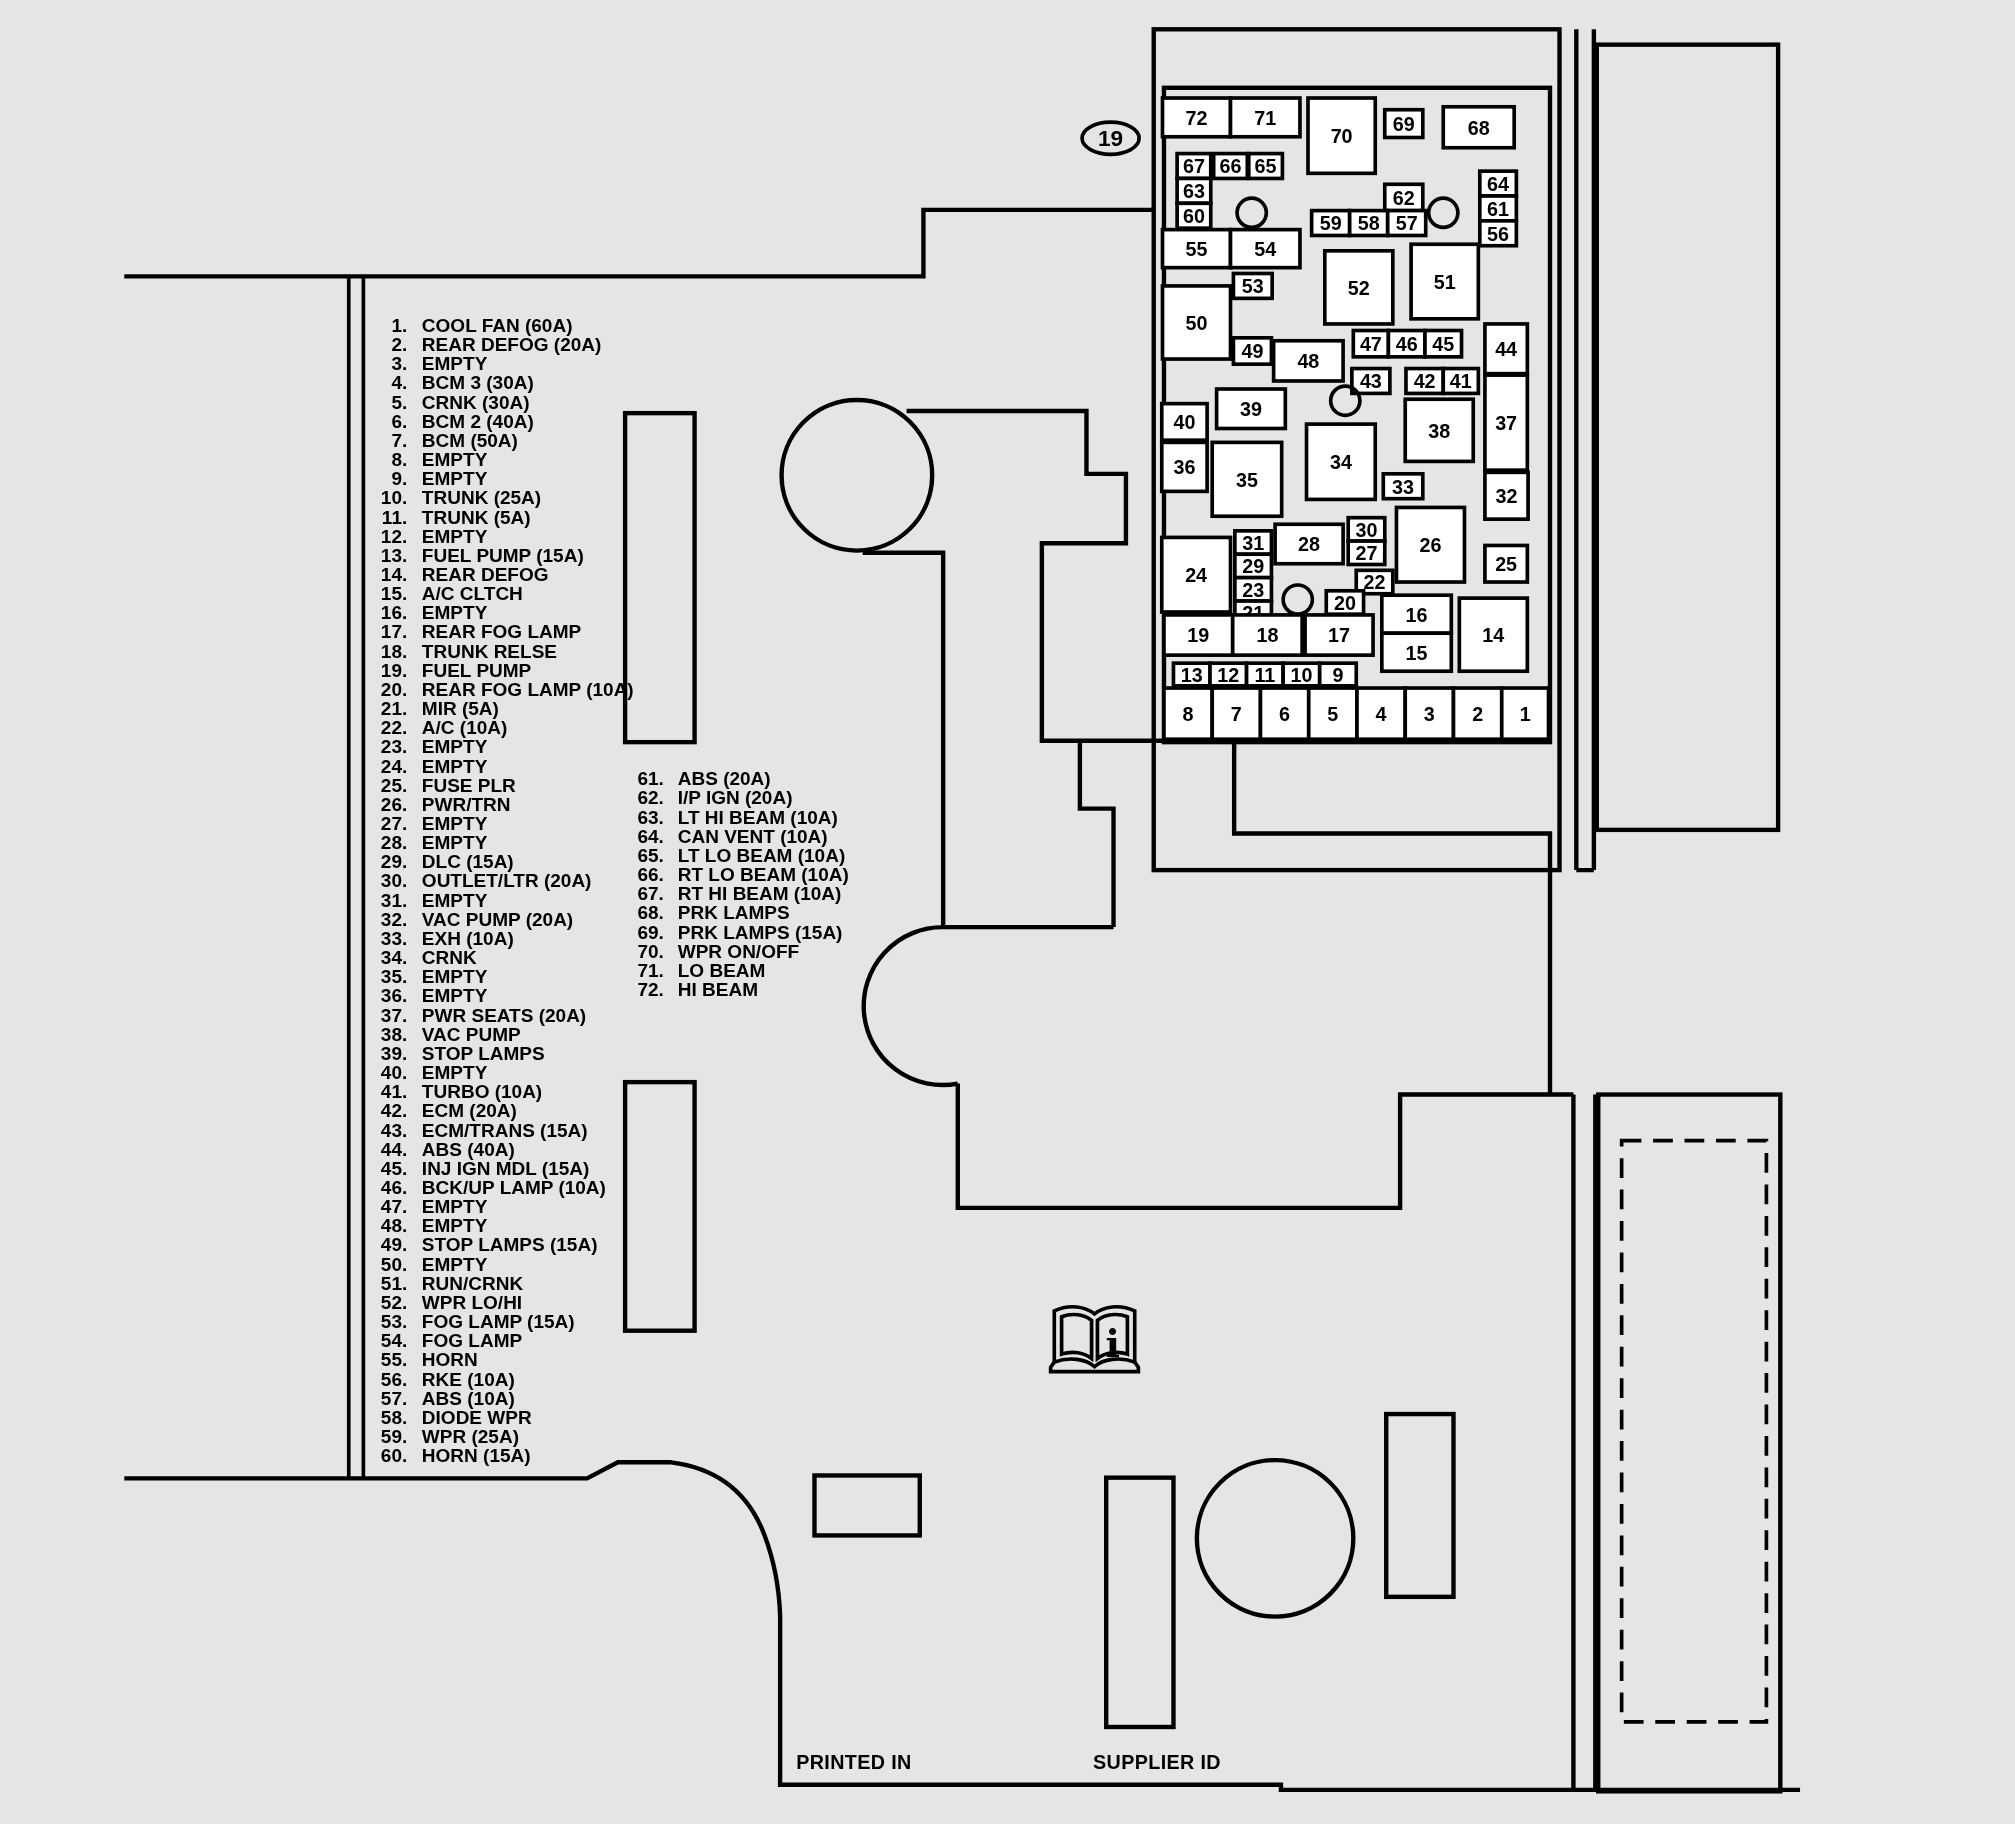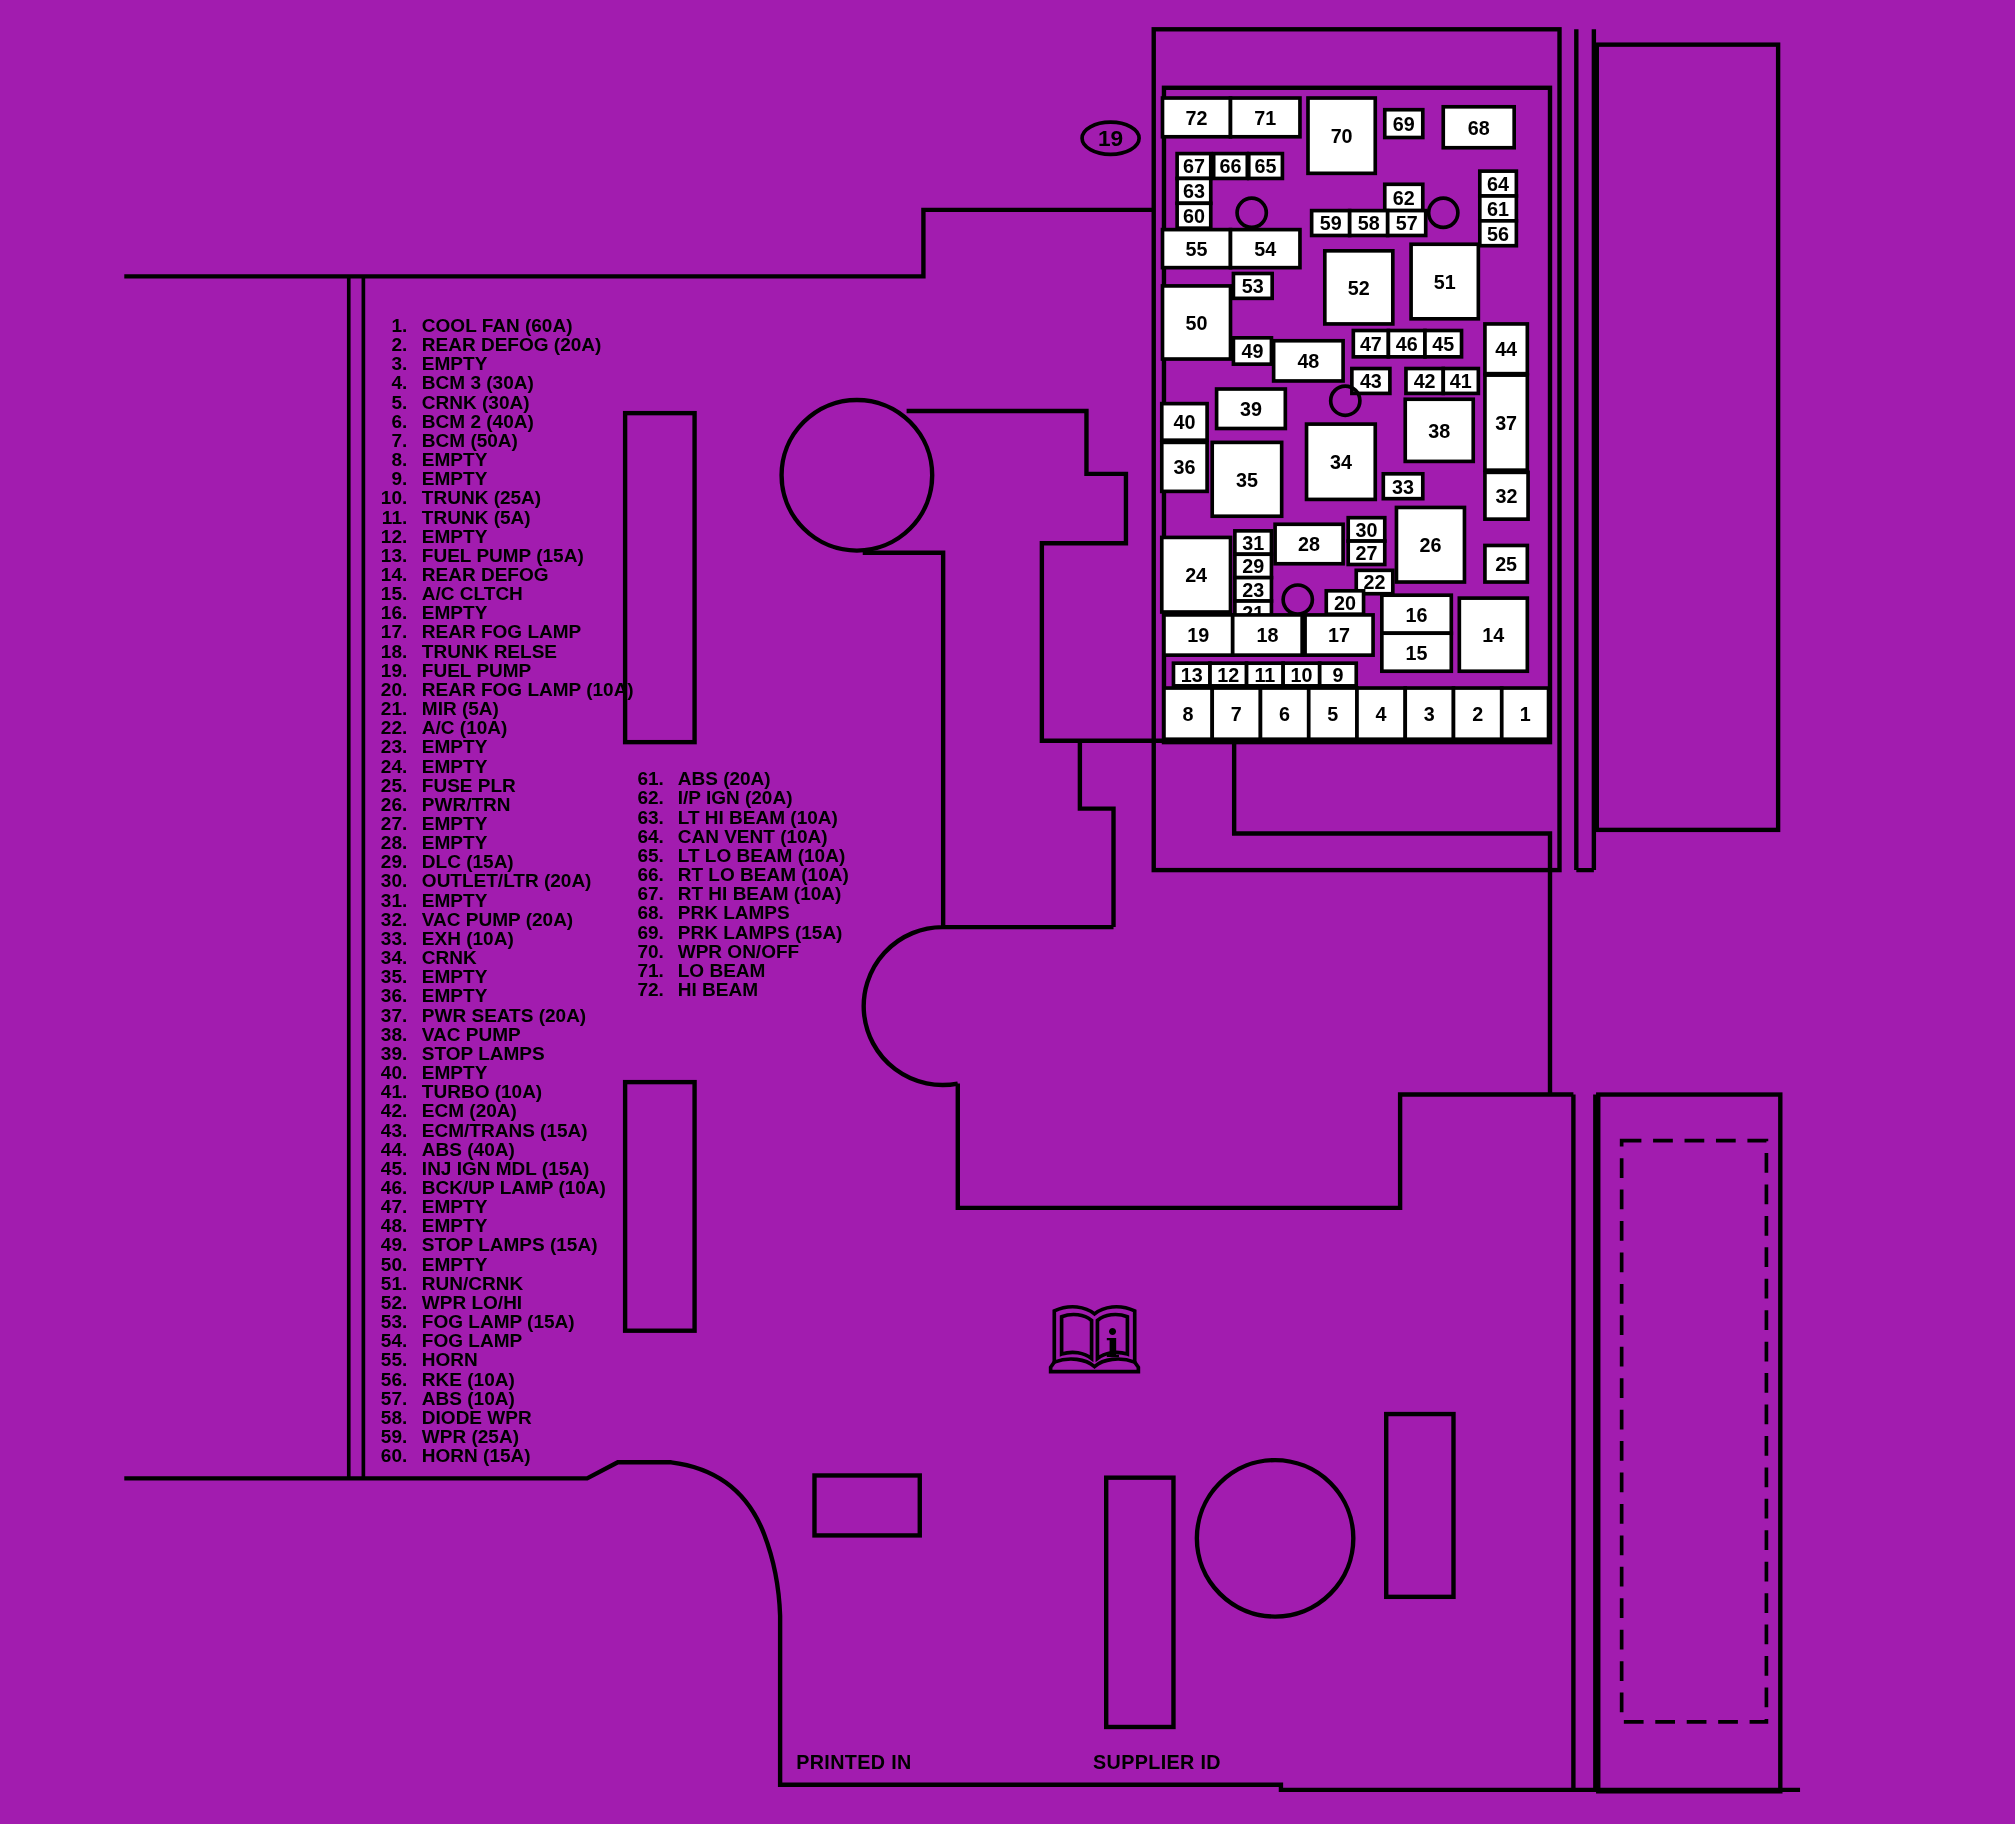--- a/index.html
+++ b/index.html
@@ -1,16 +1,16 @@
 <!DOCTYPE html>
 <html style="font-size:11.7px"><head>
 <meta charset="utf-8">
 <style>
   html,body{margin:0;padding:0;background:#ffffff;}
-  #stage{position:relative;width:2015px;height:1825px;background:#a21caf;}
+  #stage{position:relative;width:2015px;height:1825px;background:#e5e5e5;}
   svg{position:absolute;left:0;top:0;}
   svg text{font-family:"Liberation Sans",sans-serif;font-weight:700;fill:#000000;}
   .legend-num{font-size:26px;text-anchor:end;}
   .legend-lab{font-size:26px;text-anchor:start;}
   .fuse-num{font-size:27px;text-anchor:middle;}
   .stamp{font-size:27px;letter-spacing:0.5px;}
   .callout-txt{font-size:31px;text-anchor:middle;}
   .book-i{font-family:"DejaVu Serif",serif;font-weight:700;font-size:52px;text-anchor:middle;}
   .ln{stroke:#000;fill:none;stroke-width:5;}
   .ln6{stroke:#000;fill:none;stroke-width:6;}

